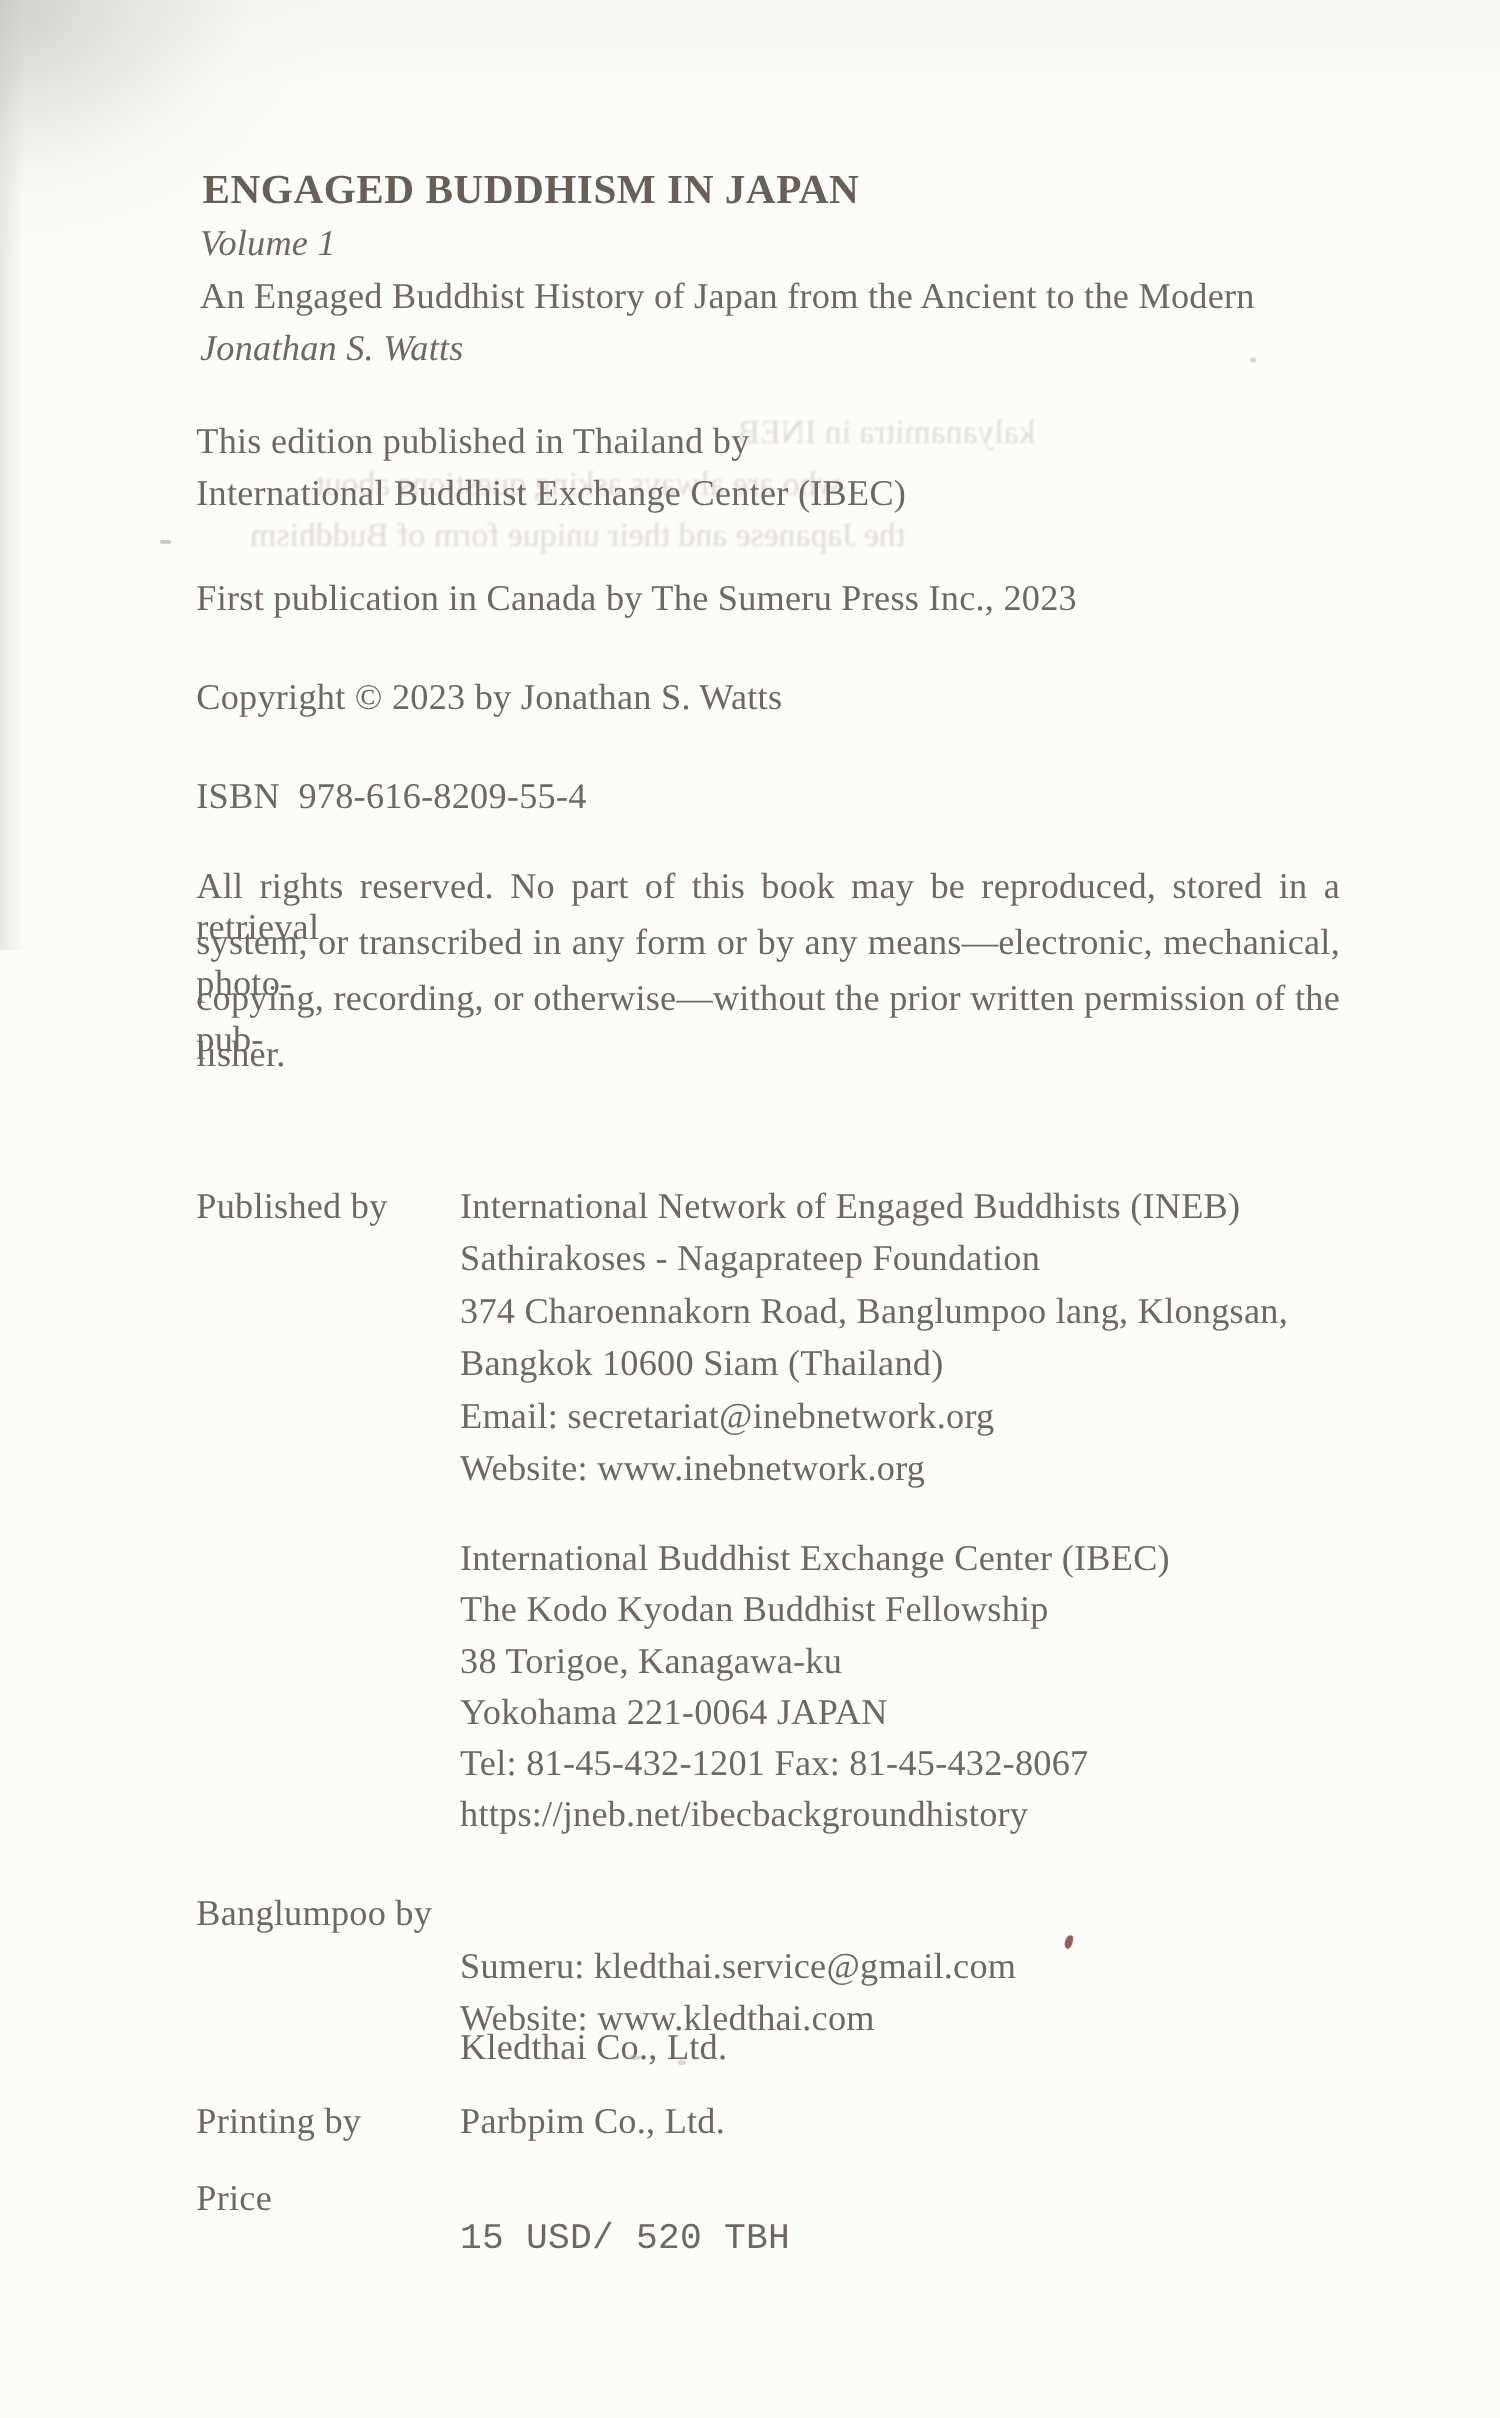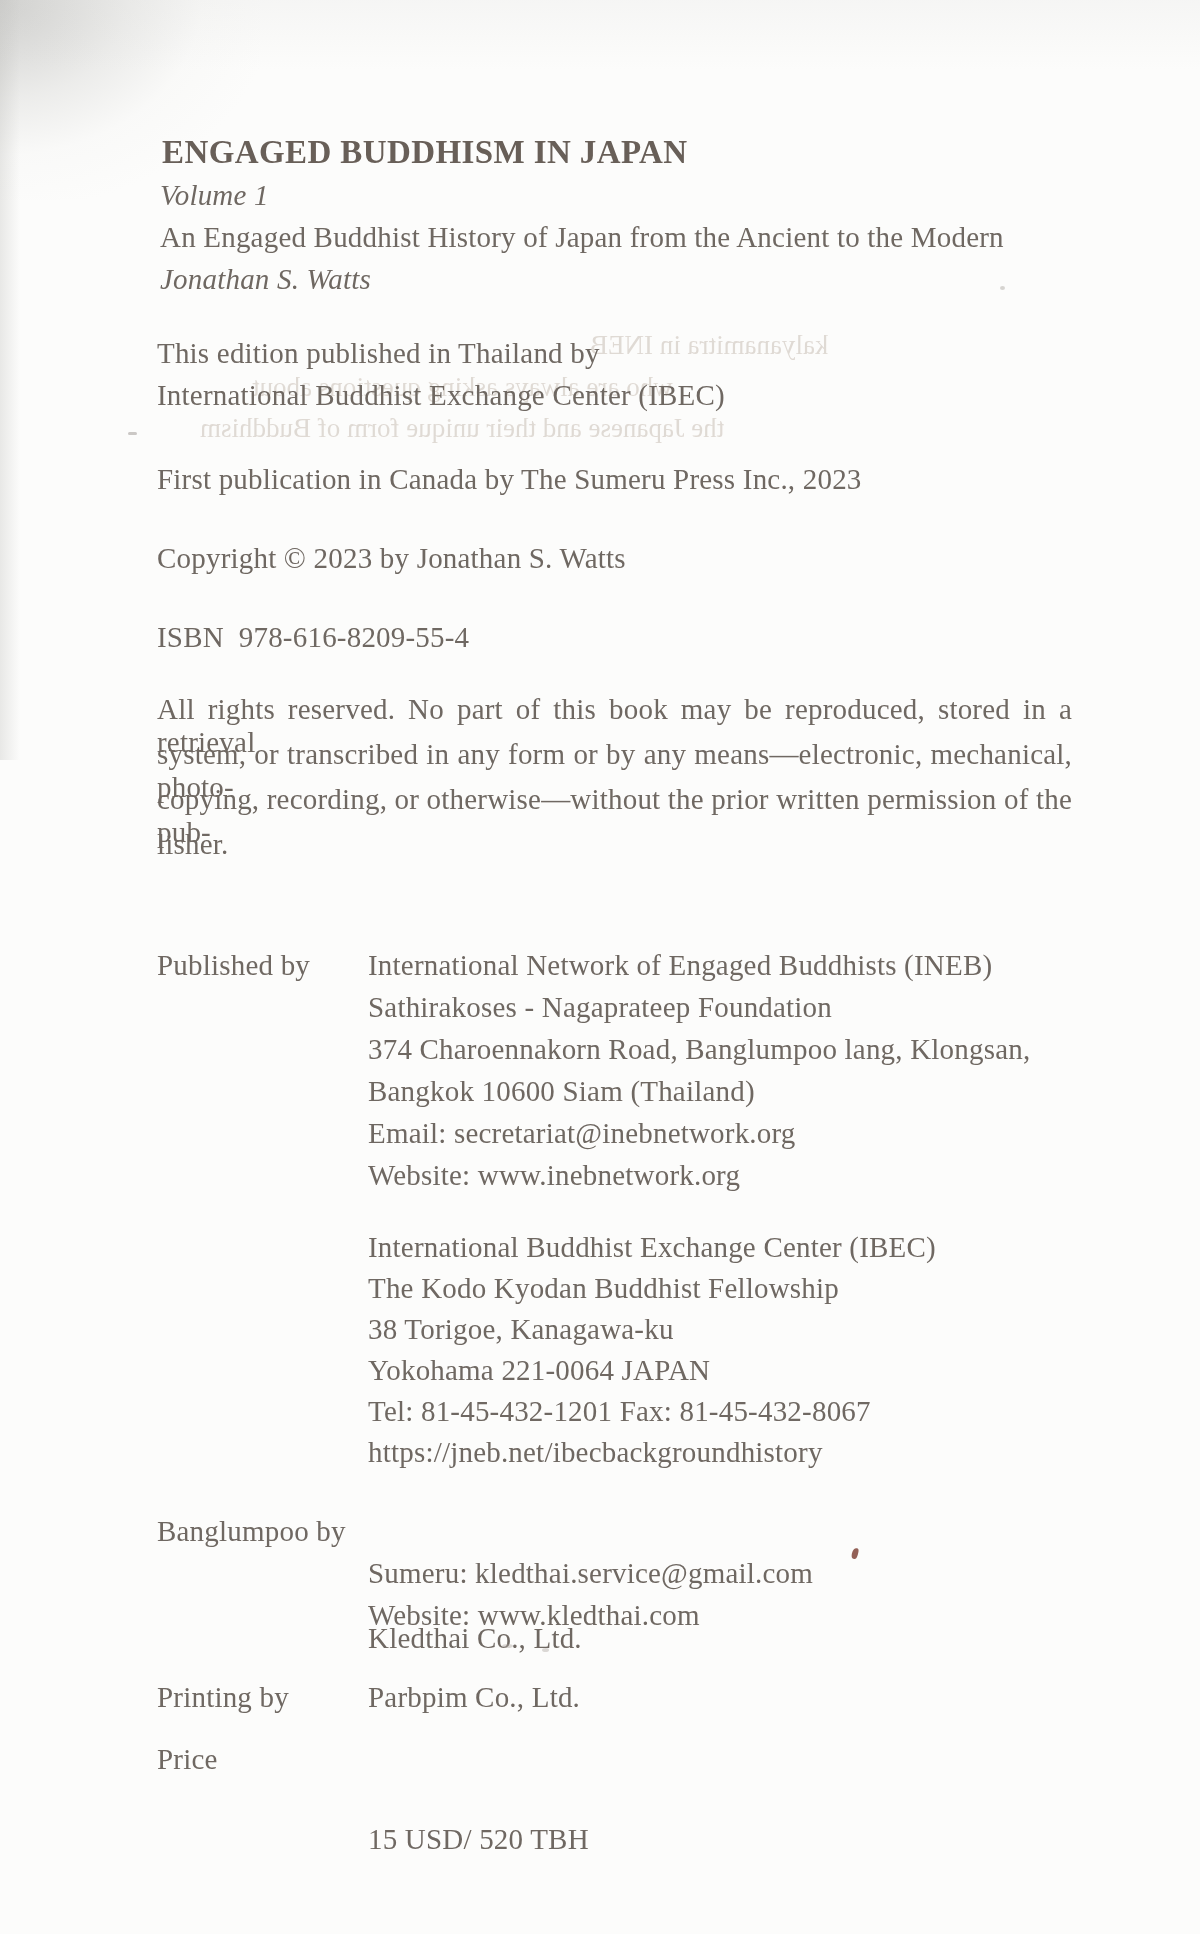--- a/index.html
+++ b/index.html
@@ -133,21 +133,21 @@
 
   <div class="line label-col" style="top:1514px;">Banglumpoo by</div>
   <div class="line content-col" style="top:1596px;margin-top:25px;">Kledthai Co., Ltd.</div>
   <div class="line content-col" style="top:1556px;">Sumeru: kledthai.service@gmail.com</div>
   <div class="line content-col" style="top:1598px;">Website: www.kledthai.com</div>
 
   <div class="line label-col" style="top:1680px;">Printing by</div>
   <div class="line content-col" style="top:1680px;">Parbpim Co., Ltd.</div>
 
   <div class="line label-col" style="top:1742px;">Price</div>
-  <div class="line content-col" style="top:1822px;">15 USD/ 520 TBH</div>
+  <div class="line content-col" style="top:1774px;font-family:Liberation Mono, monospace;">15 USD/ 520 TBH</div>
 
   <div class="speck speck-apostrophe" style="left:852px; top:1548px;"></div>
   <div class="speck speck-dot" style="left:1000px; top:286px;"></div>
   <div class="speck speck-dash" style="left:128px; top:432px;"></div>
   <div class="speck speck-faint" style="left:502px; top:1644px;"></div>
   <div class="speck speck-faint" style="left:542px; top:1648px; width:7px;"></div>
 
 </div>
 
 </body></html>

